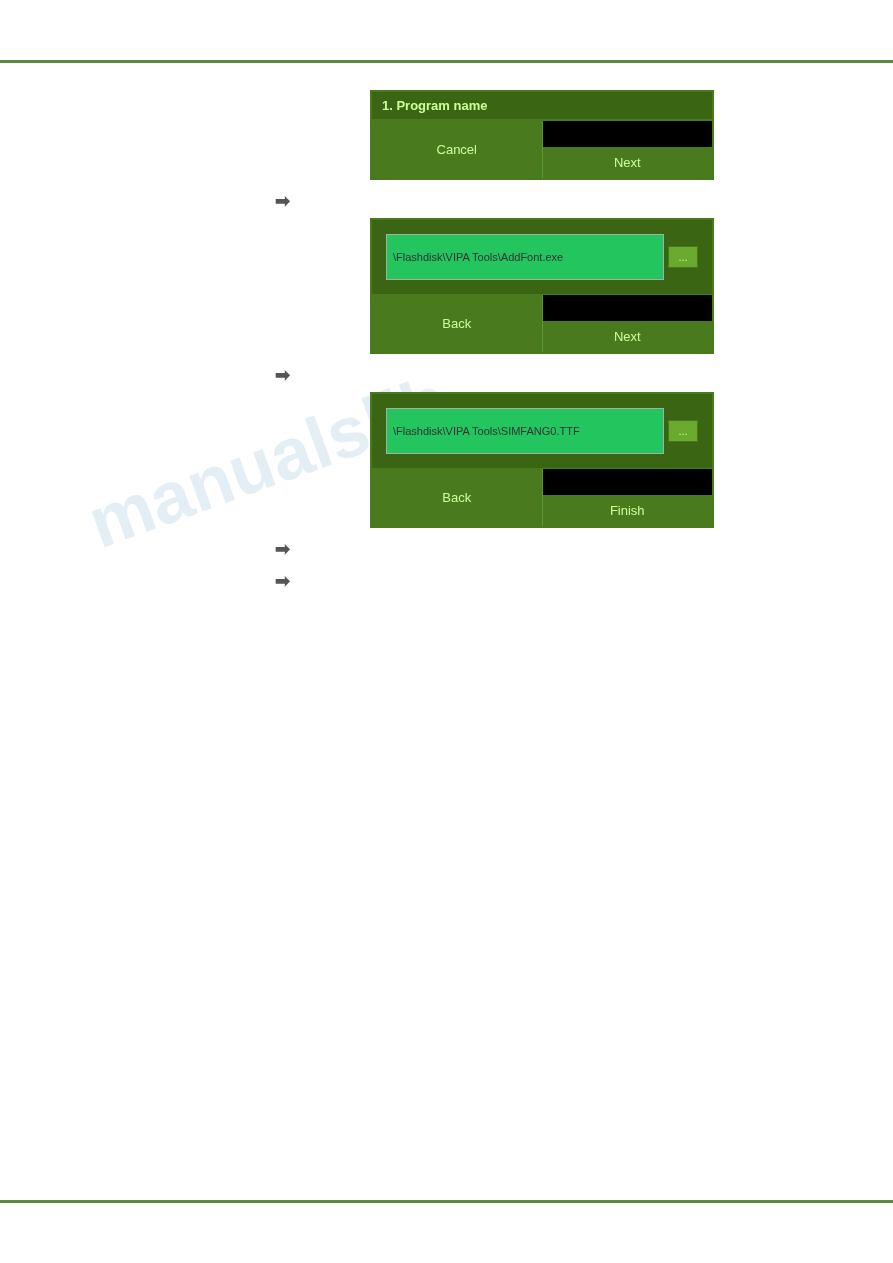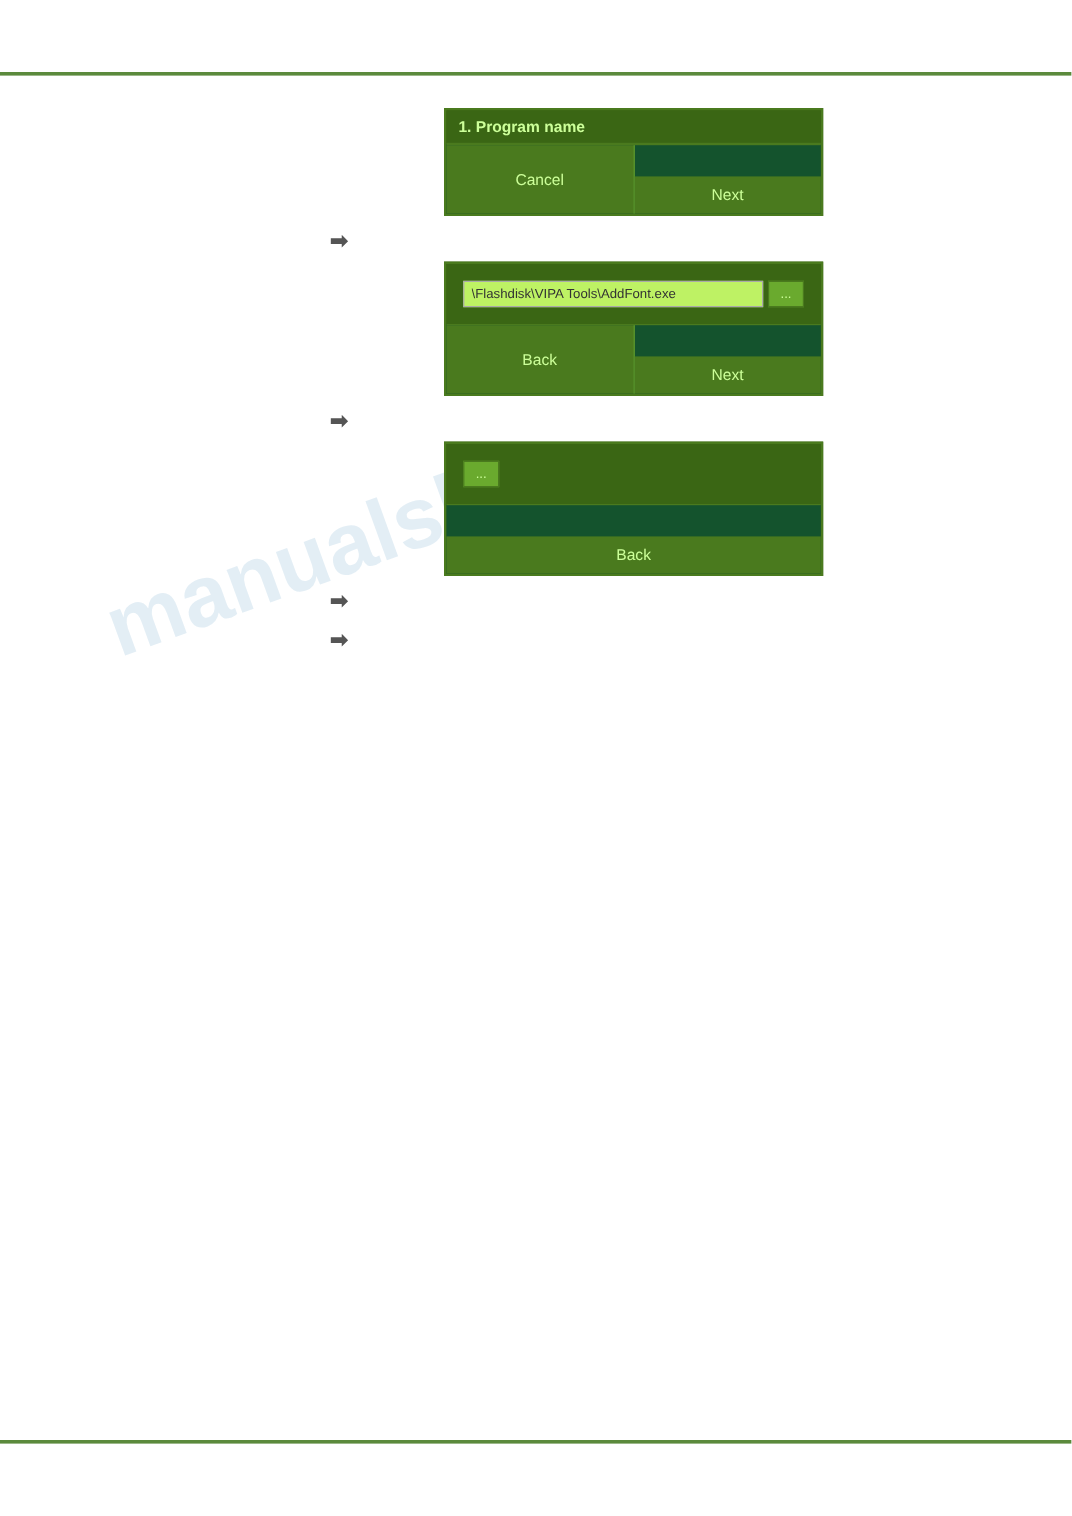--- a/index.html
+++ b/index.html
@@ -65,21 +65,21 @@
     }
 
     .arrow {
       font-size: 18px;
       color: #555;
       font-weight: bold;
     }
 
     
     .dialog {
-      width: 316px;
+      width: 344px;
       border: 2px solid #4a7a1e;
       background: #3a6614;
       margin-bottom: 0;
     }
 
     .dialog-title {
       background: #3a6614;
       color: #ccff99;
       font-size: 13px;
       font-weight: bold;
@@ -87,21 +87,21 @@
       border-bottom: 1px solid #4a7a1e;
     }
 
     .dialog-body {
       background: #3a6614;
       padding: 8px 10px;
     }
 
     .dialog-footer {
       display: flex;
-      background: #14532d;
+      background: #000000;
       border-top: 1px solid #4a7a1e;
     }
 
     .dialog-btn {
       flex: 1;
       background: #4a7a1e;
       color: #ccff99;
       border: none;
       border-right: 1px solid #5a9a2e;
       padding: 8px 0;
@@ -160,25 +160,25 @@
 
     
     .path-row {
       display: flex;
       align-items: center;
       gap: 4px;
       padding: 6px 4px;
     }
 
     .path-input {
-      background: #bef264;
+      background: #22c55e;
       border: 1px solid #aaa;
       color: #333;
       font-size: 11px;
-      padding: 4px 6px;
+      padding: 16px 6px;
       flex: 1;
     }
 
     .browse-btn {
       background: #6aaa2e;
       color: #ccff99;
       border: 1px solid #4a7a1e;
       padding: 4px 8px;
       font-size: 11px;
       cursor: pointer;
@@ -235,25 +235,27 @@
       </div>
     </div>
 
     <div class="arrow-row">
       <span class="arrow">➡</span>
     </div>
 
     <div class="dialog dialog-spacing">
       <div class="dialog-body">
         <div class="path-row">
+          <input type="text" class="path-input" value="\Flashdisk\VIPA Tools\SIMFANG0.TTF" style="">
           <button class="browse-btn">...</button>
         </div>
       </div>
       <div class="dialog-footer">
         <button class="dialog-btn">Back</button>
+        <button class="dialog-btn">Finish</button>
       </div>
     </div>
 
     <div class="arrow-row">
       <span class="arrow">➡</span>
     </div>
     <div class="arrow-row">
       <span class="arrow">➡</span>
     </div>
 

